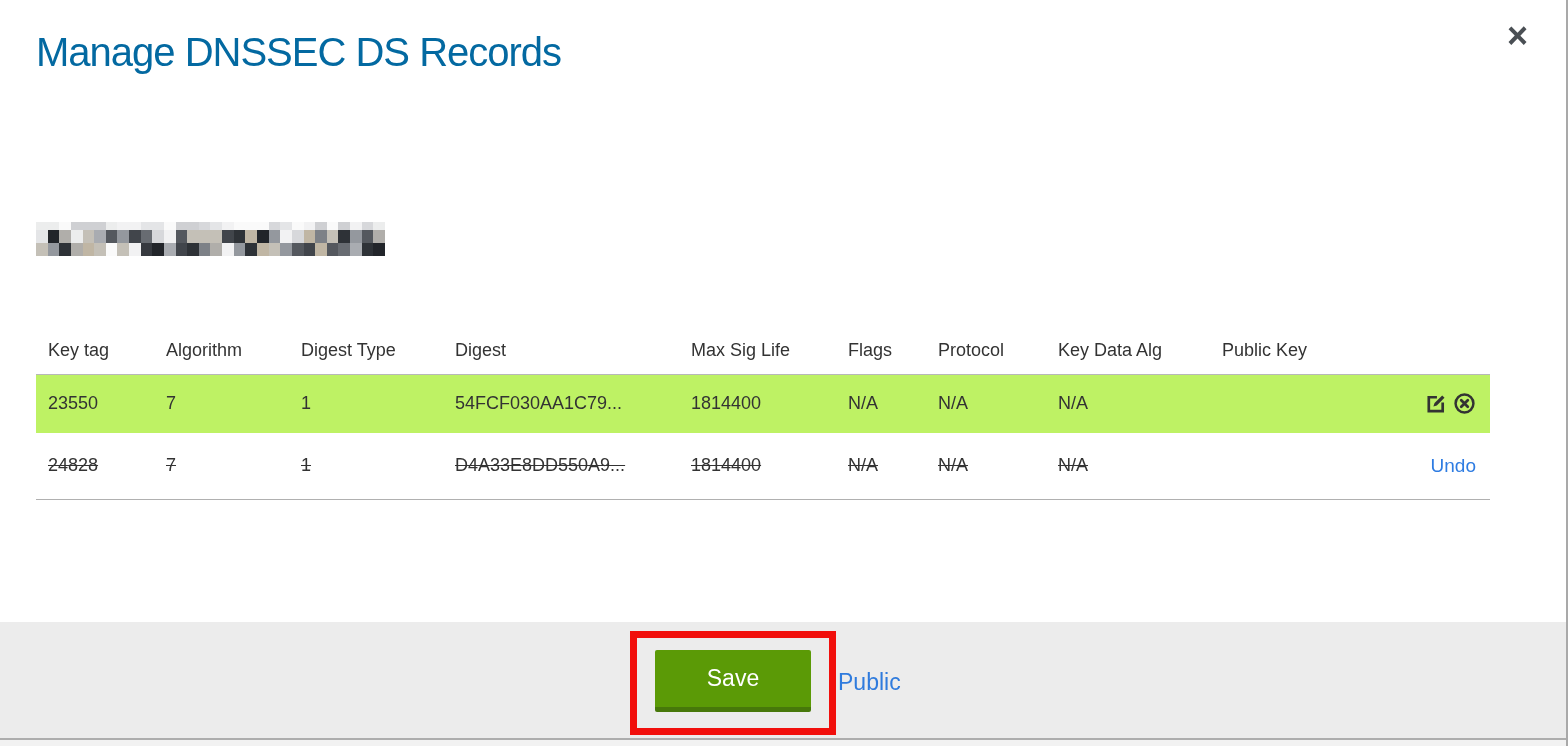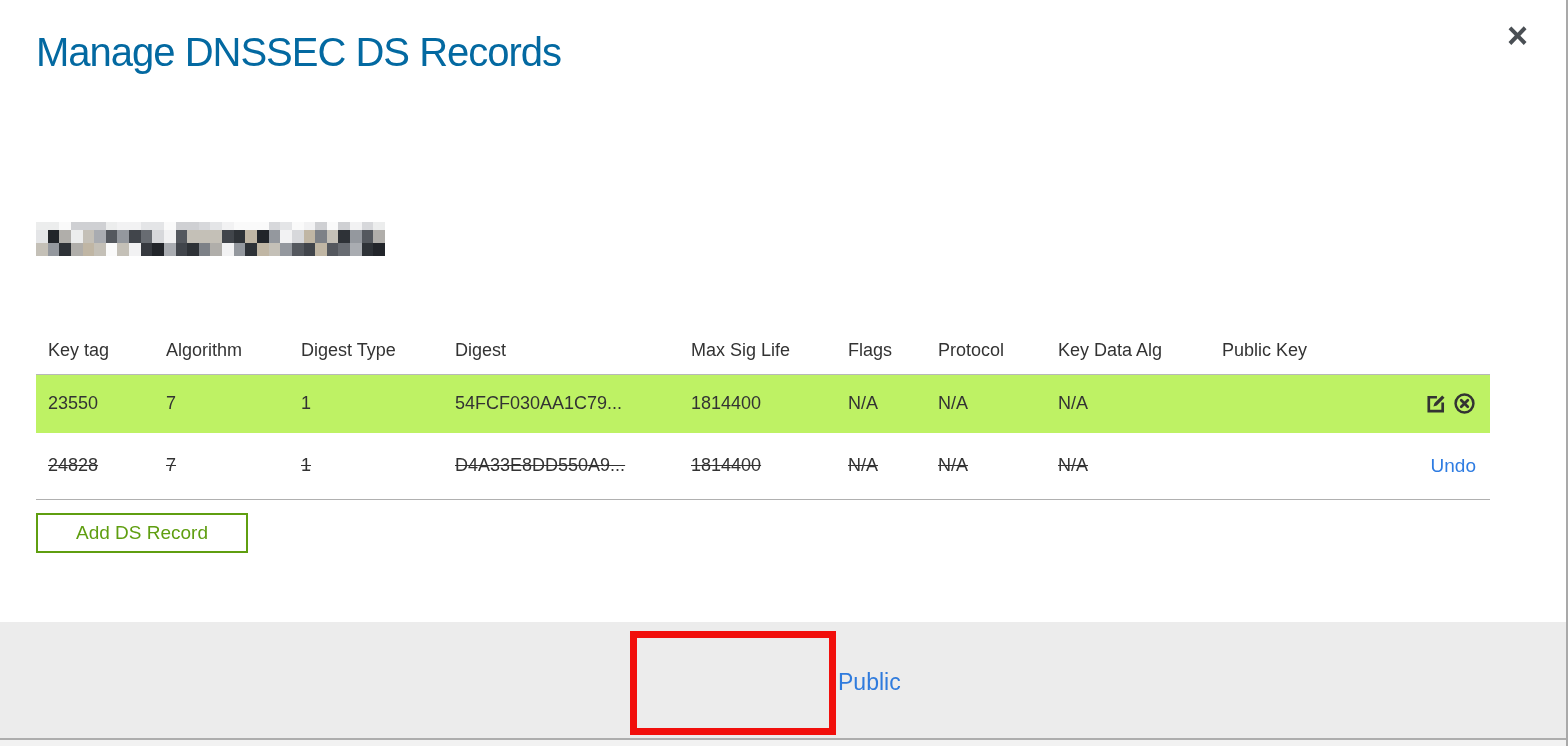--- a/index.html
+++ b/index.html
@@ -225,22 +225,22 @@
         <td class="struck">N/A</td>
         <td class="struck">N/A</td>
         <td class="struck"></td>
         <td class="actions-cell">
           <a class="undo-link">Undo</a>
         </td>
       </tr>
     </tbody>
   </table>
 
-  <button class="add-btn">Add DS Record</button>
 
   <div class="footer">
     <div class="annotation-box"></div>
+    <button class="save-btn">Save</button>
     <a class="cancel-link">Public</a>
   </div>
 
   <div class="bottom-strip"></div>
   <div class="right-border"></div>
 </div>
 
 </body></html>

